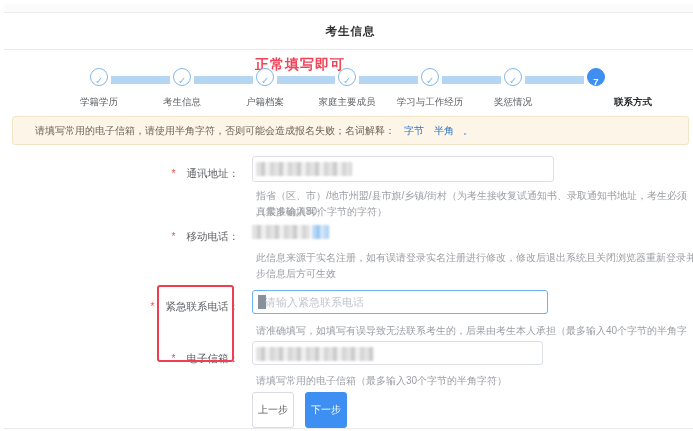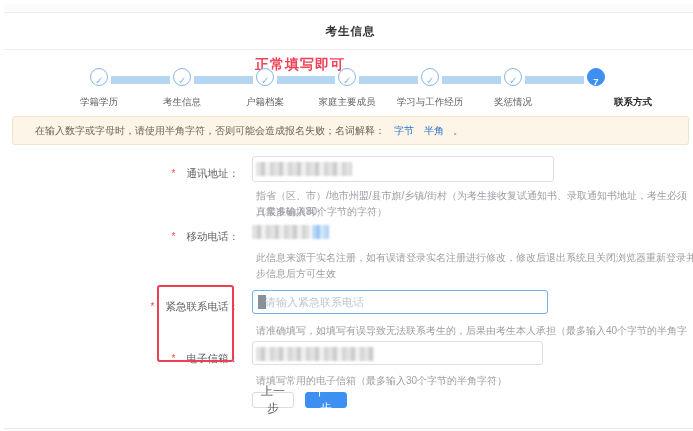--- a/index.html
+++ b/index.html
@@ -31,21 +31,21 @@
   .inp { position:absolute; background:#fff; border:1px solid #dcdfe6; border-radius:3px; }
   .inp.focus { border-color:#6fb1f2; }
   .help { position:absolute; font-size:10px; color:#9b9ea3; line-height:16px; }
   .mosaic { position:absolute; border-radius:1px; filter:blur(1.2px);
       background:repeating-linear-gradient(90deg,#e2e2e2 0 5px,#cccccc 5px 9px,#efefef 9px 14px,#d6d6d6 14px 18px); }
   .mosaic.blue { background:repeating-linear-gradient(90deg,#bcd9f6 0 4px,#9cc8f2 4px 8px,#d3e6fa 8px 12px); }
   .placeholder-text { position:absolute; left:8px; top:50%; transform:translateY(-50%); font-size:11px; color:#c0c6cf; white-space:nowrap; }
   .caret { position:absolute; left:5px; top:4px; bottom:4px; width:1px; background:#7e8setmeal; background:#88909a; }
 
   
-  .btn { position:absolute; top:388px; width:42px; height:16px; border-radius:3px; font-size:12px; display:flex; align-items:center; justify-content:center; cursor:pointer; font-family:inherit; }
+  .btn { position:absolute; top:388px; width:42px; height:36px; border-radius:3px; font-size:10px; display:flex; align-items:center; justify-content:center; cursor:pointer; font-family:inherit; }
   .btn.default { left:248px; background:#fff; border:1px solid #d9dce3; color:#55585c; }
   .btn.primary { left:301px; background:#3d8ff2; border:1px solid #3d8ff2; color:#fff; }
 
   .bottom-line { position:absolute; top:424px; left:0; width:693px; height:7px; background:#fdfdfd; border-top:1px solid #e9e9e9; }
 
   
   .anno-text { position:absolute; left:247px; top:48px; font-size:14px; font-weight:bold; color:#ee4458; letter-spacing:1px; }
   .anno-box { position:absolute; left:153px; top:281px; width:77px; height:77px; border:2px solid #ee3f52; border-radius:3px; pointer-events:none; }
 </style>
 </head>
@@ -78,21 +78,21 @@
 
   <div class="step-label" style="left:95px;">学籍学历</div>
   <div class="step-label" style="left:178px;">考生信息</div>
   <div class="step-label" style="left:261px;">户籍档案</div>
   <div class="step-label" style="left:343px;">家庭主要成员</div>
   <div class="step-label" style="left:426px;">学习与工作经历</div>
   <div class="step-label" style="left:509px;">奖惩情况</div>
   <div class="step-label active" style="left:592px;">联系方式</div>
 
   <div class="notice">
-    <span>在输入数字或字母时，请使用半角字符，否则可能会造成报名失败；名词解释：</span>
+    <span>请填写常用的电子信箱，请使用半角字符，否则可能会造成报名失败；名词解释：</span>
       <a>字节</a> 
       <a>半角</a>
       <span class="suffix">。</span>
   </div>
 
   <div class="f-label" style="top:159px;"><span class="req">*</span><span>通讯地址：</span></div>
   <div class="inp" style="left:248px; top:152px; width:302px; height:26px;">
     <div class="mosaic" style="left:3px; top:5px; width:96px; height:14px;"></div>
   </div>
   <div class="help" style="left:248px; top:180px;">指省（区、市）/地市州盟/县市旗/乡镇/街村（为考生接收复试通知书、录取通知书地址，考生必须真实准确填写）</div>

